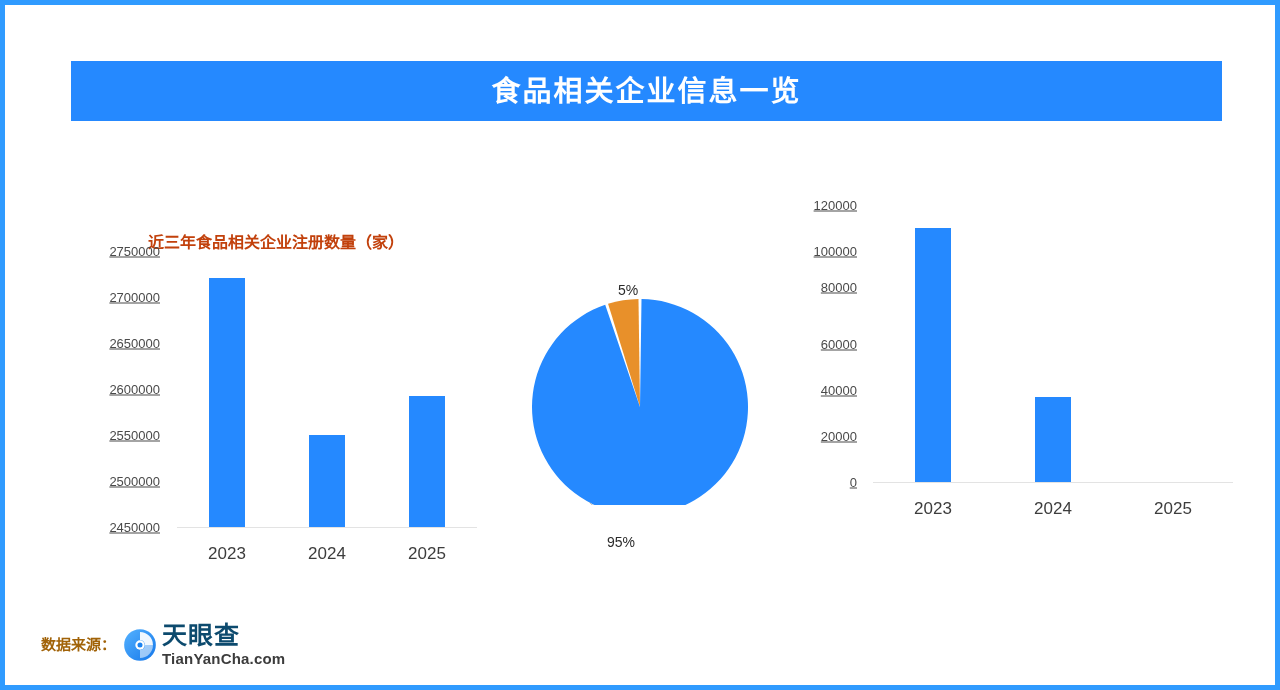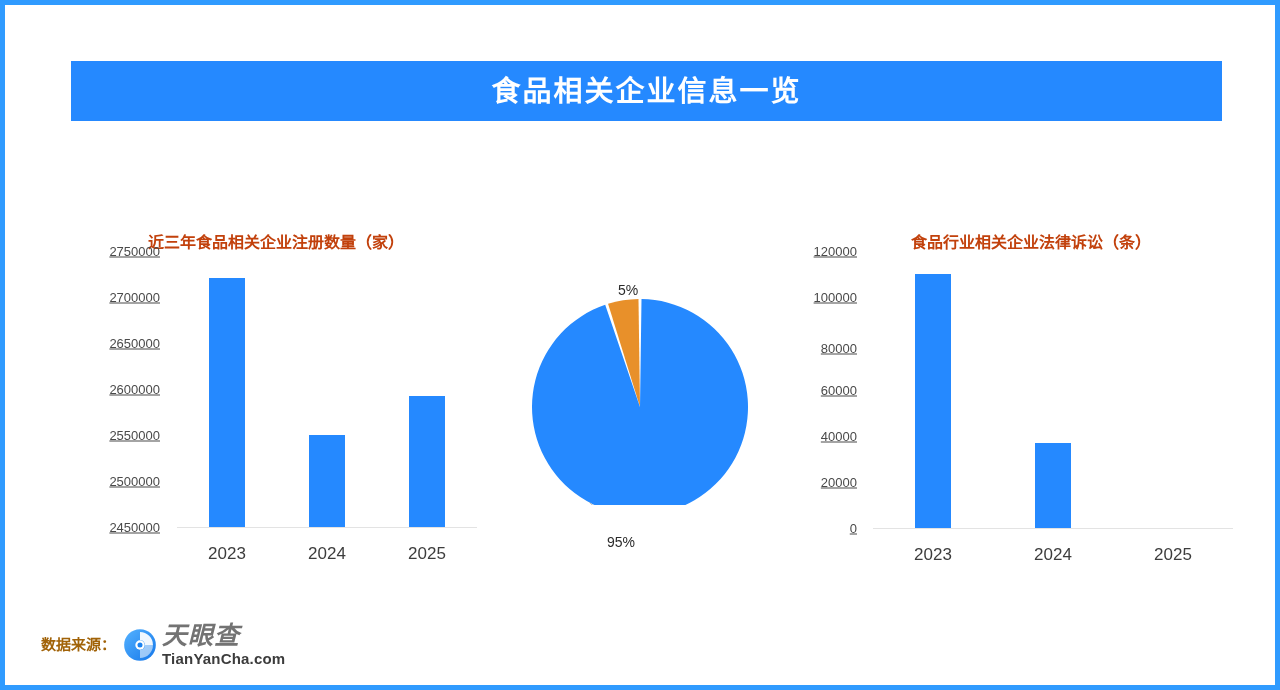--- a/index.html
+++ b/index.html
@@ -152,24 +152,23 @@
   }
   .logo-text-block {
     display: flex;
     flex-direction: column;
     justify-content: center;
     margin-left: 4px;
   }
   .logo-cn {
     font-size: 25px;
     font-weight: bold;
-    color: #737373;
+    color: #0c4a6e;
     line-height: 1;
     letter-spacing: 1px;
-    font-style: italic;
   }
   .logo-en {
     font-size: 15px;
     font-weight: bold;
     color: #3c3c3c;
     line-height: 1;
     margin-top: 3px;
     letter-spacing: 0.2px;
   }
 </style>
@@ -218,27 +217,26 @@
             <path d="M 155 202 L 156.5079154766277 94.01052740699514 A 108 108 0 1 1 120.19530491510469 99.76187990750482 Z" fill="#2589ff"></path>
           </g>
         <line id="pie-leader" x1="104.29707121912382" y1="297.35834002876413" x2="148" y2="335" stroke="#b9b9b9" stroke-width="1"></line>
       </svg>
       <div class="pie-label pie-label-slice">5%</div>
       <div class="pie-label pie-label-out">95%</div>
     </div>
   </div>
 
   <div class="panel panel-3">
-    <div class="chart-title">食品行业相关企业法律诉讼（条）</div>
 
     <div class="bar-chart">
       <div class="y-axis-area c3-ylab" id="c3-yaxis">
           <div class="y-label" style="top: 0px;">120000</div>
           <div class="y-label" style="top: 46.1667px;">100000</div>
-          <div class="y-label" style="top: 97px;">80000</div>
+          <div class="y-label" style="top: 82px;">80000</div>
           <div class="y-label" style="top: 138.5px;">60000</div>
           <div class="y-label" style="top: 184.667px;">40000</div>
           <div class="y-label" style="top: 230.833px;">20000</div>
           <div class="y-label" style="top: 277px;">0</div>
         </div>
       <div class="axis-line c3-axis"></div>
       <div class="c3-plot" id="c3-plot">
           <div class="bar" style="background: rgb(37, 137, 255); width: 36px; left: 42px; height: 253.917px;"></div>
           <div class="bar" style="background: rgb(37, 137, 255); width: 36px; left: 162px; height: 85.4083px;"></div>
         </div>

